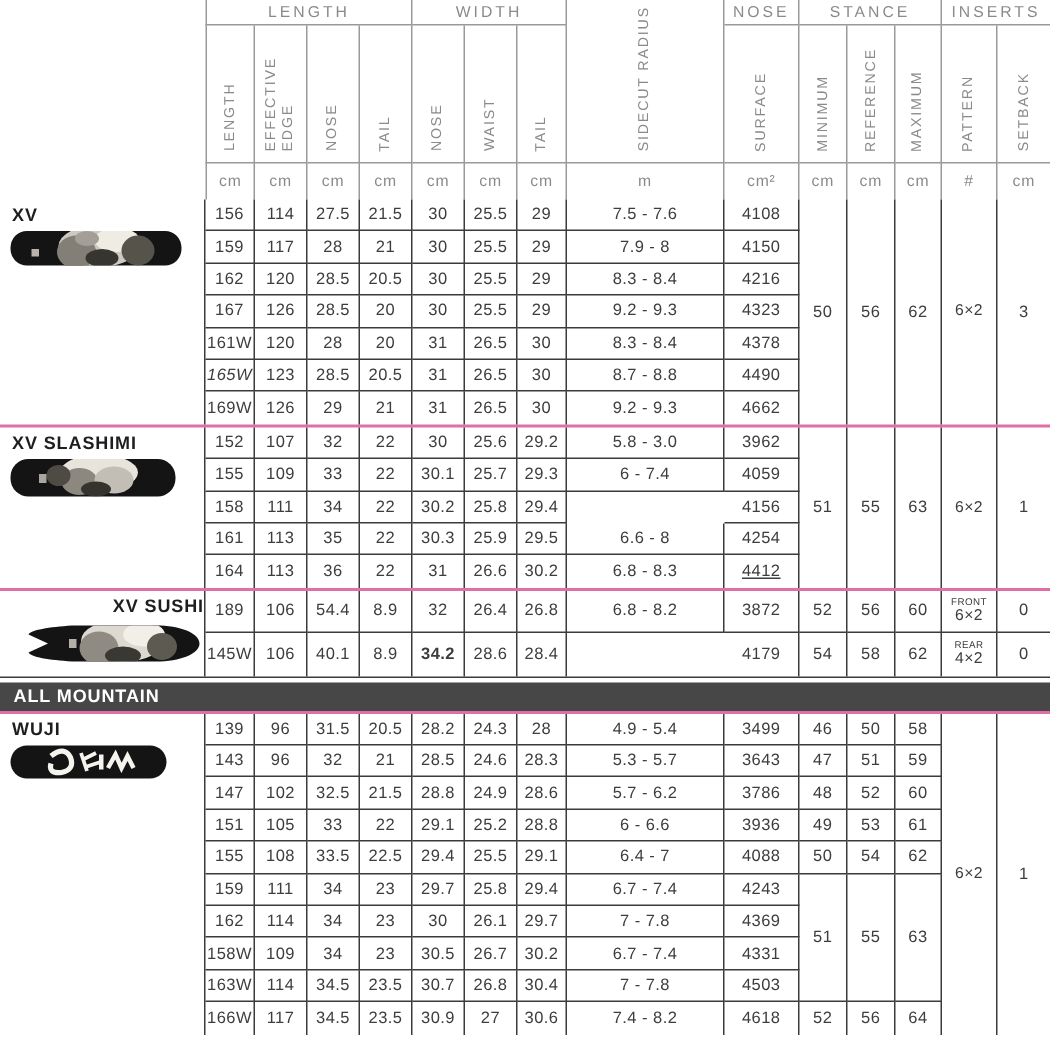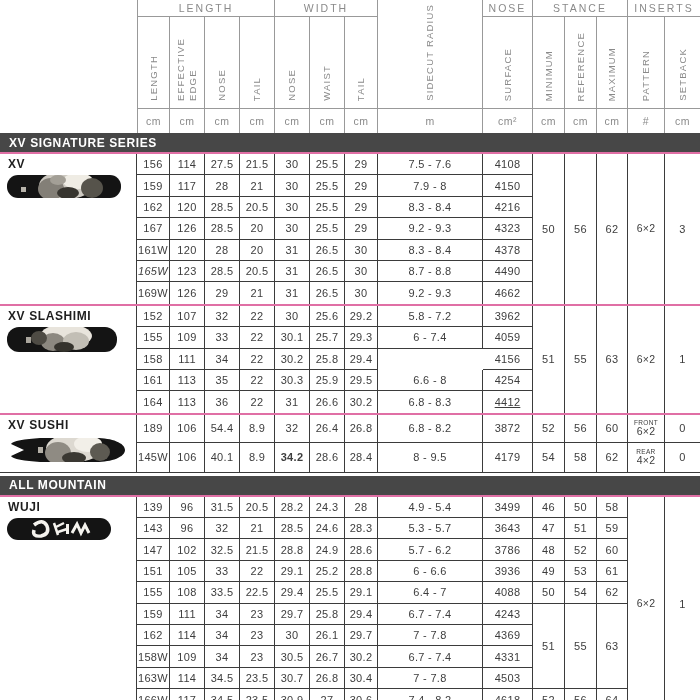--- a/index.html
+++ b/index.html
@@ -114,21 +114,20 @@
     <div class="hunit" style="grid-column:8;grid-row:3">cm</div>
     <div class="hunit" style="grid-column:9;grid-row:3">m</div>
     <div class="hunit" style="grid-column:10;grid-row:3">cm²</div>
     <div class="hunit" style="grid-column:11;grid-row:3">cm</div>
     <div class="hunit" style="grid-column:12;grid-row:3">cm</div>
     <div class="hunit" style="grid-column:13;grid-row:3">cm</div>
     <div class="hunit" style="grid-column:14;grid-row:3">#</div>
     <div class="hunit edge" style="grid-column:15;grid-row:3">cm</div>
   </div>
 
-  <div class="bar">XV SIGNATURE SERIES</div>
 
   <div class="grid15 model-grid">
       <div class="name-cell" style="grid-area: 1 / 1 / span 7;">
         <div class="model-label">XV</div>
         <div class="board-art"><svg width="116" height="25" viewBox="0 0 116 25">
             <defs>
               <clipPath id="cpa">
                 <rect x="1" y="1" width="114" height="23" rx="11"></rect>
               </clipPath>
             </defs>
@@ -236,21 +235,21 @@
             </g>
           </svg></div>
       </div>
       <div class="cell bb" style="grid-area: 1 / 2;">152</div>
       <div class="cell bb" style="grid-area: 1 / 3;">107</div>
       <div class="cell bb" style="grid-area: 1 / 4;">32</div>
       <div class="cell bb" style="grid-area: 1 / 5;">22</div>
       <div class="cell bb" style="grid-area: 1 / 6;">30</div>
       <div class="cell bb" style="grid-area: 1 / 7;">25.6</div>
       <div class="cell bb" style="grid-area: 1 / 8;">29.2</div>
-      <div class="cell bb" style="grid-area: 1 / 9;">5.8 - 7.2</div>
+      <div class="cell bb" style="grid-area: 1 / 9;">5.8 - 3.0</div>
       <div class="cell bb" style="grid-area: 1 / 10;">3962</div>
       <div class="cell bb" style="grid-area: 2 / 2;">155</div>
       <div class="cell bb" style="grid-area: 2 / 3;">109</div>
       <div class="cell bb" style="grid-area: 2 / 4;">33</div>
       <div class="cell bb" style="grid-area: 2 / 5;">22</div>
       <div class="cell bb" style="grid-area: 2 / 6;">30.1</div>
       <div class="cell bb" style="grid-area: 2 / 7;">25.7</div>
       <div class="cell bb" style="grid-area: 2 / 8;">29.3</div>
       <div class="cell bb" style="grid-area: 2 / 9;">6 - 7.4</div>
       <div class="cell bb" style="grid-area: 2 / 10;">4059</div>
@@ -283,21 +282,21 @@
       <div class="cell" style="grid-area: 1 / 11 / 6;">51</div>
       <div class="cell" style="grid-area: 1 / 12 / 6;">55</div>
       <div class="cell" style="grid-area: 1 / 13 / 6;">63</div>
       <div class="cell pattern" style="grid-area: 1 / 14 / 6;">
         <div>6×2</div>
       </div>
       <div class="cell last" style="grid-area: 1 / 15 / 6;">1</div>
     </div>
   <div class="pinkline"></div>
   <div class="grid15 model-grid tall bordered">
-      <div class="name-cell" style="grid-area: 1 / 1 / span 2;">
+      <div class="name-cell" style="grid-area: 1 / 1 / span 2; text-align: right;">
         <div class="model-label">XV SUSHI</div>
         <div class="board-art"><svg width="122" height="30" viewBox="0 0 122 30">
             <defs>
               <clipPath id="cpc">
                 <path d="M119,15 C119,8 106,3 90,3 L34,3 C19,4 6,6 5,9 L18,15 L5,21 C6,24 19,26 34,27 L90,27 C106,27 119,22 119,15 Z"></path>
               </clipPath>
             </defs>
             <path d="M119,15 C119,8 106,3 90,3 L34,3 C19,4 6,6 5,9 L18,15 L5,21 C6,24 19,26 34,27 L90,27 C106,27 119,22 119,15 Z" fill="#141414"></path>
             <g clip-path="url(#cpc)">
               <ellipse cx="68" cy="13" rx="28" ry="14" fill="#ddd9d1"></ellipse>
@@ -318,21 +317,20 @@
       <div class="cell bb" style="grid-area: 1 / 8;">26.8</div>
       <div class="cell bb" style="grid-area: 1 / 9;">6.8 - 8.2</div>
       <div class="cell bb" style="grid-area: 1 / 10;">3872</div>
       <div class="cell" style="grid-area: 2 / 2;">145W</div>
       <div class="cell" style="grid-area: 2 / 3;">106</div>
       <div class="cell" style="grid-area: 2 / 4;">40.1</div>
       <div class="cell" style="grid-area: 2 / 5;">8.9</div>
       <div class="cell" style="grid-area: 2 / 6; font-weight: bold;">34.2</div>
       <div class="cell" style="grid-area: 2 / 7;">28.6</div>
       <div class="cell" style="grid-area: 2 / 8;">28.4</div>
-      <div class="cell" style="grid-area: 2 / 9;">8 - 9.5</div>
       <div class="cell" style="grid-area: 2 / 10;">4179</div>
       <div class="cell bb" style="grid-area: 1 / 11 / 2;">52</div>
       <div class="cell bb" style="grid-area: 1 / 12 / 2;">56</div>
       <div class="cell bb" style="grid-area: 1 / 13 / 2;">60</div>
       <div class="cell" style="grid-area: 2 / 11 / 3;">54</div>
       <div class="cell" style="grid-area: 2 / 12 / 3;">58</div>
       <div class="cell" style="grid-area: 2 / 13 / 3;">62</div>
       <div class="cell pattern bb" style="grid-area: 1 / 14 / 2;">
         <div class="ins-label">FRONT</div>
         <div>6×2</div>

